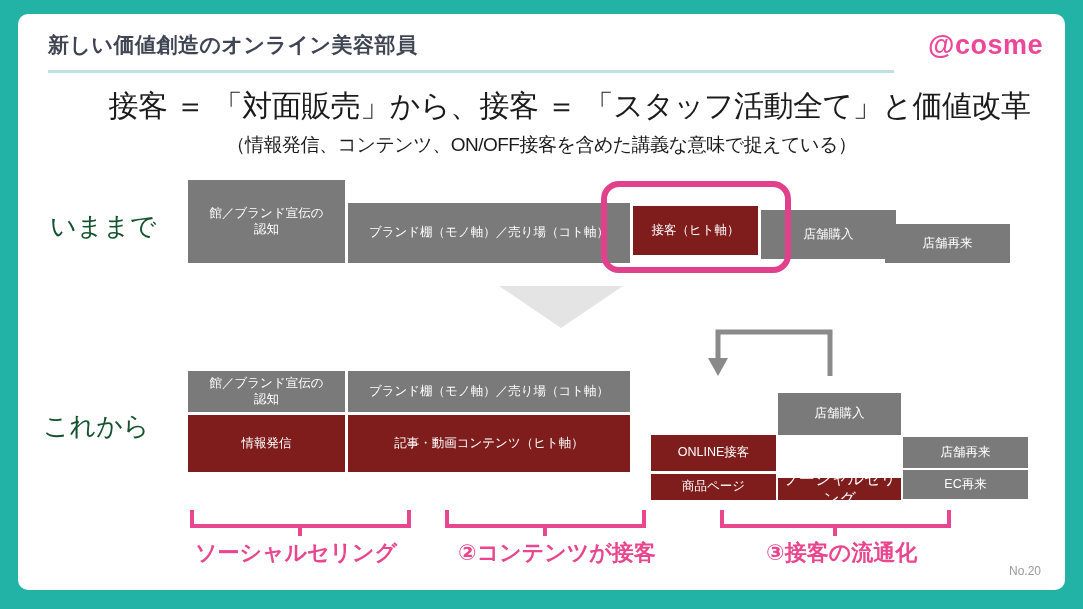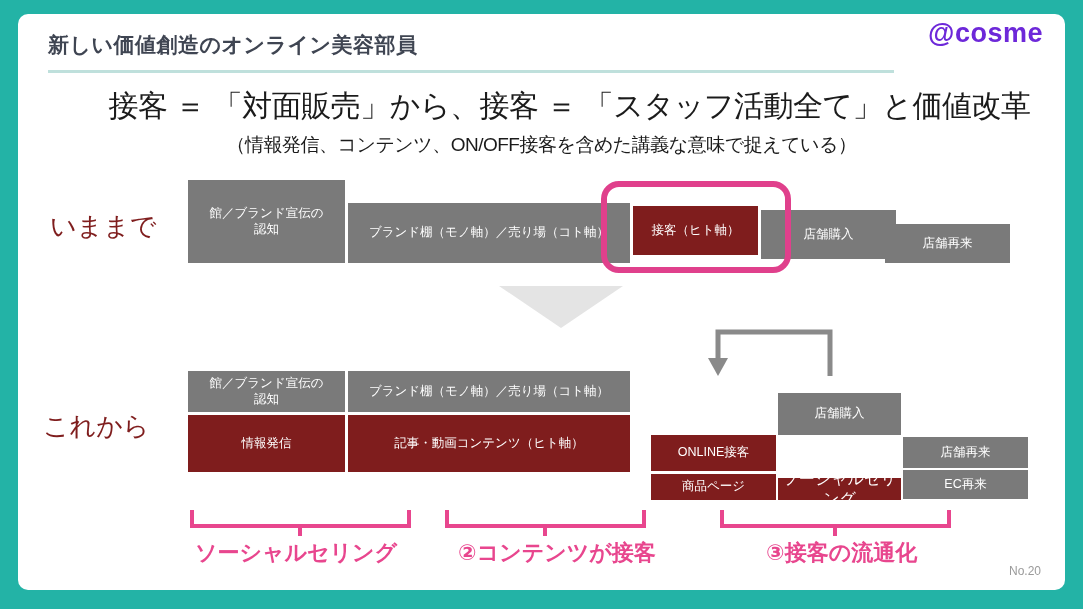--- a/index.html
+++ b/index.html
@@ -19,41 +19,41 @@
   .slide-title{
     position:absolute;left:30px;top:17px;
     font-size:21px;font-weight:bold;color:#3F4552;
     letter-spacing:.5px;white-space:nowrap;
   }
   .title-rule{
     position:absolute;left:30px;top:56px;width:846px;height:3px;
     background:#BFE0DC;
   }
   .logo{
-    position:absolute;right:22px;top:4px;
-    font-size:27px;font-weight:bold;color:#6d28d9;
+    position:absolute;right:22px;top:16px;
+    font-size:27px;font-weight:bold;color:#ec4899;
     letter-spacing:.5px;white-space:nowrap;
   }
   
   .headline{
     position:absolute;left:0;top:72px;width:100%;
     text-align:center;
     font-size:30px;font-weight:normal;color:#1B1B1B;
     letter-spacing:-.5px;white-space:nowrap;padding-left:28px;
   }
   .subhead{
     position:absolute;left:0;top:118px;width:100%;
     text-align:center;
     font-size:19px;color:#1B1B1B;
     letter-spacing:-.5px;white-space:nowrap;
   }
   
   .row-label{
     position:absolute;
-    font-size:26px;color:#7f1d1d;white-space:nowrap;
+    font-size:26px;color:#14532d;white-space:nowrap;
   }
   #lbl-now{left:32px;top:195px;}
   #lbl-future{left:25px;top:395px;}
   
   .box{
     position:absolute;
     display:flex;align-items:center;justify-content:center;
     text-align:center;
     color:#ffffff;
     font-size:12.5px;line-height:1.25;

